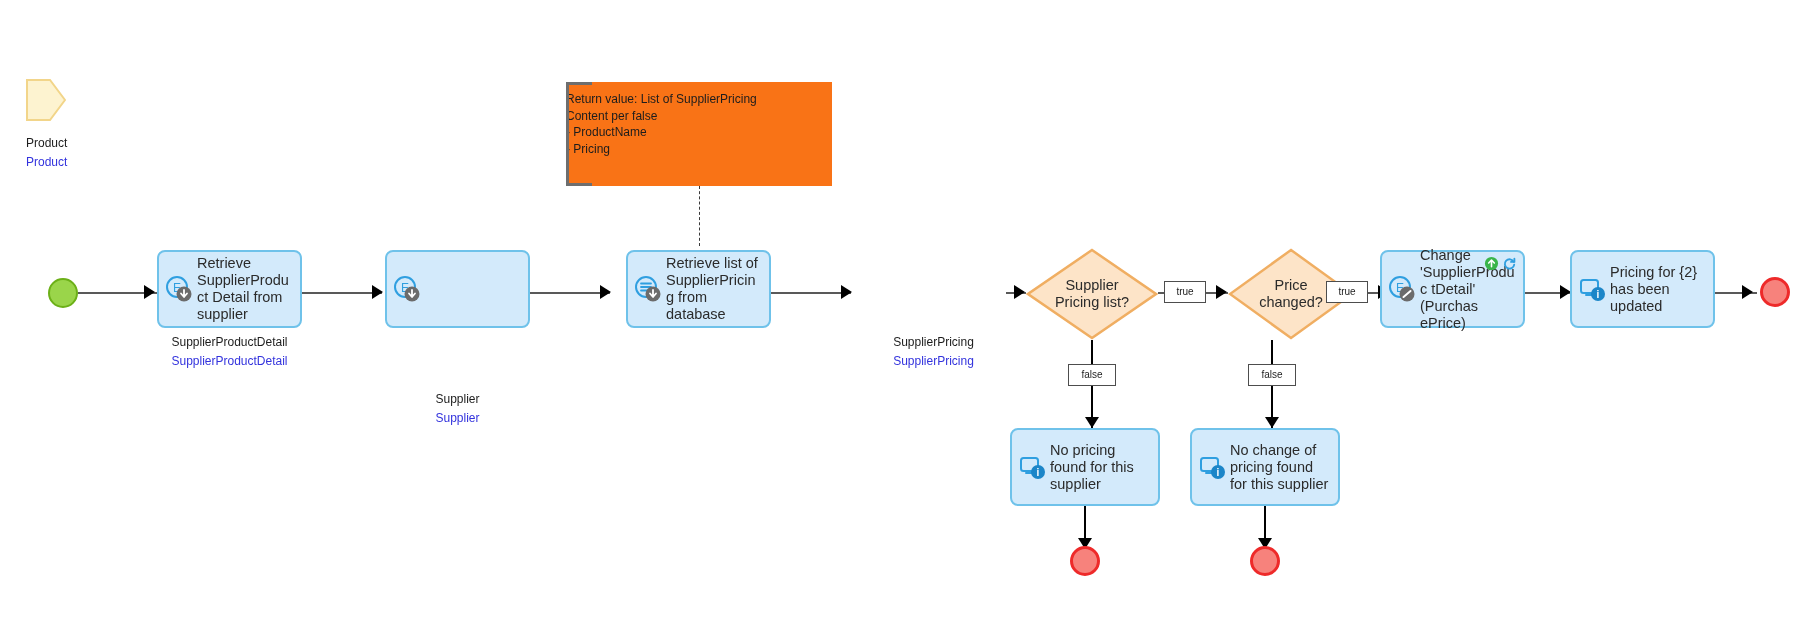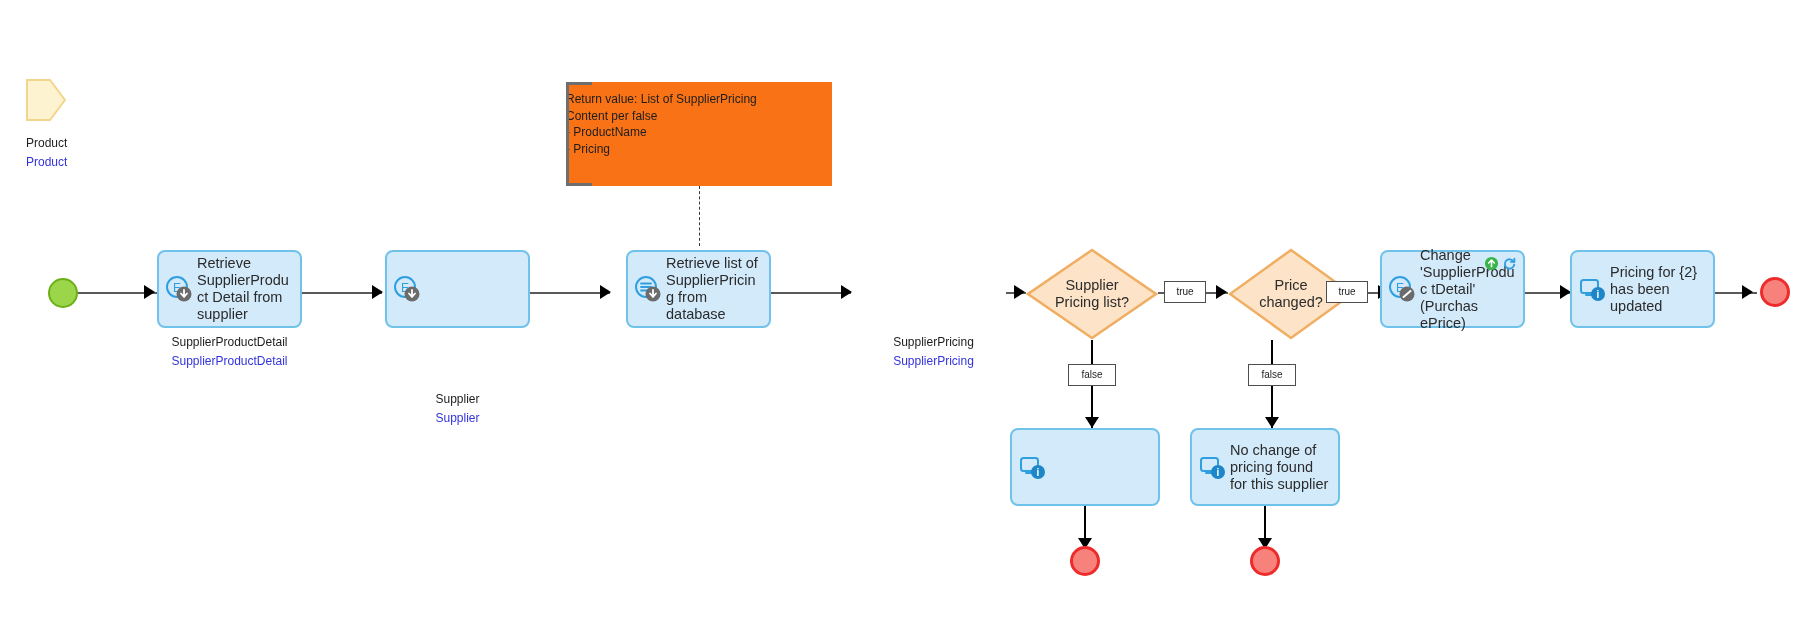--- a/index.html
+++ b/index.html
@@ -341,20 +341,21 @@
 
   <div class="node activity" style="left:1010px; top:428px; width:150px; height:78px;">
     <span class="act-icon">
       <svg width="28" height="28" viewBox="0 0 28 28">
         <rect x="3" y="5" width="17" height="13" rx="2.5" fill="none" stroke="#2f9fe0" stroke-width="2"></rect>
         <path d="M8,20 H15" stroke="#2f9fe0" stroke-width="2" stroke-linecap="round"></path>
         <circle cx="20" cy="19" r="7" fill="#1c86c8"></circle>
         <text x="20" y="23" font-size="10" font-weight="bold" font-family="Liberation Sans, sans-serif" fill="#ffffff" text-anchor="middle">i</text>
       </svg>
     </span>
+    <span class="act-text">No pricing found for this supplier</span>
   </div>
 
   <div class="edge-line v black" style="left:1084px; top:506px; height:42px;"></div>
   <div class="arrow-head down" style="left:1078px; top:538px;"></div>
   <div class="node end-event" style="left:1070px; top:546px;"></div>
 
   <div class="node activity" style="left:1190px; top:428px; width:150px; height:78px;">
     <span class="act-icon">
       <svg width="28" height="28" viewBox="0 0 28 28">
         <rect x="3" y="5" width="17" height="13" rx="2.5" fill="none" stroke="#2f9fe0" stroke-width="2"></rect>

